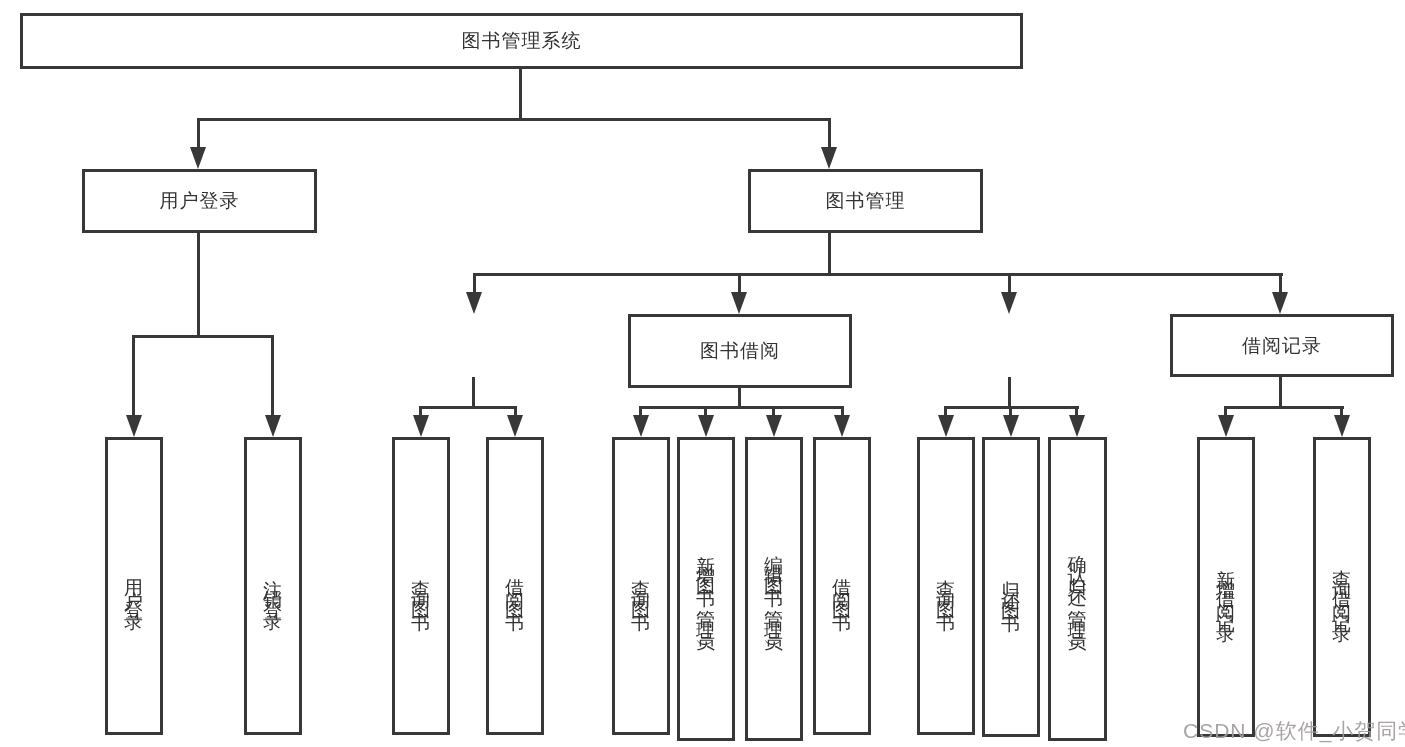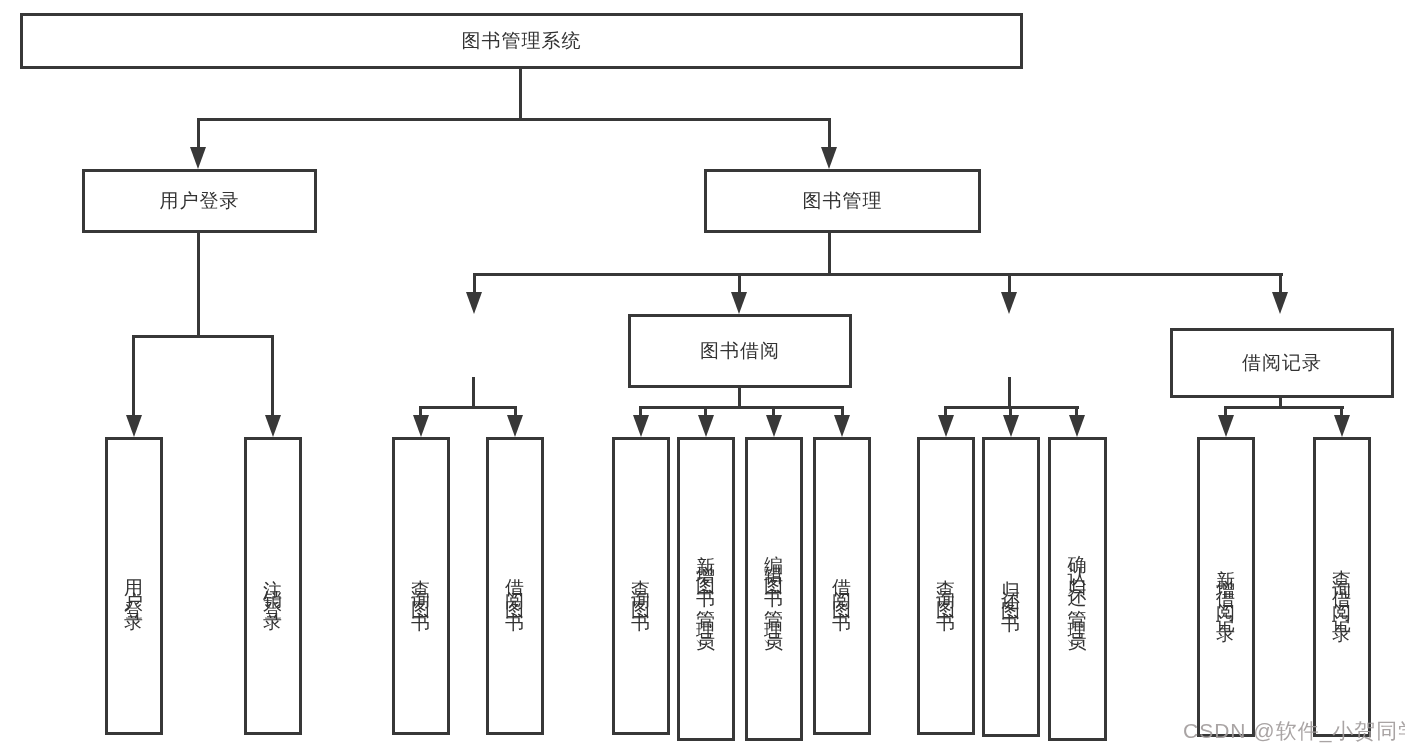--- a/index.html
+++ b/index.html
@@ -34,35 +34,35 @@
   <div class="box hnode" style="left:20px;top:13px;width:1003px;height:56px">图书管理系统</div>
 
   <div class="vl" style="left:519px;top:69px;height:51px"></div>
   <div class="hl" style="left:197px;top:118px;width:634px"></div>
   <div class="vl" style="left:197px;top:118px;height:33px"></div>
   <div class="ar" style="left:190px;top:147px"></div>
   <div class="vl" style="left:828px;top:118px;height:33px"></div>
   <div class="ar" style="left:821px;top:147px"></div>
 
   <div class="box hnode" style="left:82px;top:169px;width:235px;height:64px">用户登录</div>
-  <div class="box hnode" style="left:704px;top:169px;width:277px;height:64px">图书管理</div>
+  <div class="box hnode" style="left:748px;top:169px;width:235px;height:64px">图书管理</div>
 
   <div class="vl" style="left:828px;top:233px;height:42px"></div>
   <div class="hl" style="left:473px;top:273px;width:810px"></div>
   <div class="vl" style="left:473px;top:273px;height:22px"></div>
   <div class="ar" style="left:466px;top:292px"></div>
   <div class="vl" style="left:738px;top:273px;height:22px"></div>
   <div class="ar" style="left:731px;top:292px"></div>
   <div class="vl" style="left:1008px;top:273px;height:22px"></div>
   <div class="ar" style="left:1001px;top:292px"></div>
   <div class="vl" style="left:1279px;top:273px;height:22px"></div>
   <div class="ar" style="left:1272px;top:292px"></div>
 
   <div class="box hnode" style="left:628px;top:314px;width:224px;height:74px">图书借阅</div>
-  <div class="box hnode" style="left:1170px;top:328px;width:224px;height:70px">借阅记录</div>
+  <div class="box hnode" style="left:1170px;top:314px;width:224px;height:63px">借阅记录</div>
 
   <div class="vl" style="left:197px;top:233px;height:105px"></div>
   <div class="hl" style="left:132px;top:335px;width:142px"></div>
   <div class="vl" style="left:132px;top:335px;height:83px"></div>
   <div class="ar" style="left:126px;top:415px"></div>
   <div class="vl" style="left:271px;top:335px;height:83px"></div>
   <div class="ar" style="left:265px;top:415px"></div>
 
   <div class="vl" style="left:472px;top:377px;height:32px"></div>
   <div class="hl" style="left:419px;top:406px;width:98px"></div>

